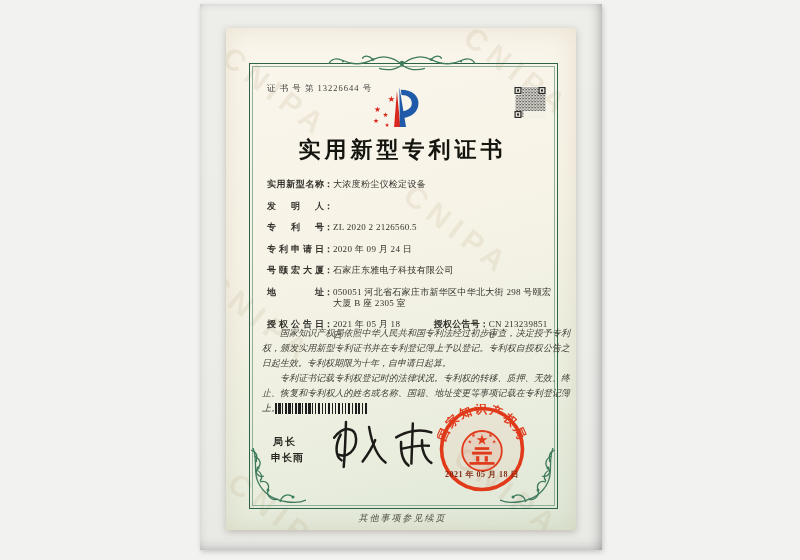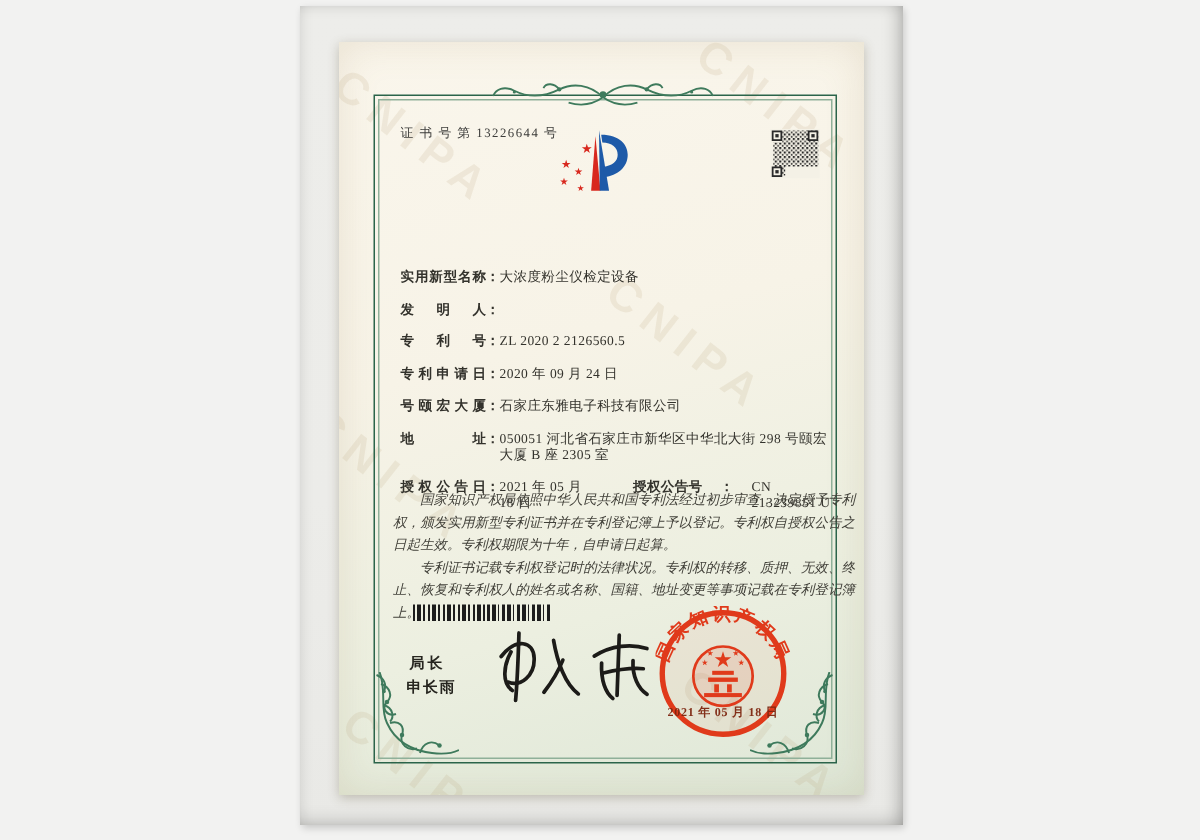--- a/index.html
+++ b/index.html
@@ -52,21 +52,21 @@
   }
   .fields{position:absolute;left:41px;top:151px;width:288px;font-size:9px;color:#33322c;}
   .frow{display:flex;align-items:flex-start;margin-bottom:10.5px;line-height:11px;}
   .flabel{
     display:inline-block;width:57px;flex:0 0 57px;
     text-align:justify;text-align-last:justify;font-weight:600;
   }
   .fcolon{flex:0 0 9px;font-weight:600;}
   .fvalue{flex:1;letter-spacing:0.3px;}
   .fgroup{display:flex;}
-  .fgroup + .fgroup{margin-left:24px;gap:12px;}
+  .fgroup + .fgroup{margin-left:24px;}
   .fgroup .flabel{width:46px;flex:0 0 46px;}
   .paragraphs{
     position:absolute;left:36px;top:298px;width:308px;
     font-size:9px;line-height:15px;color:#403f38;font-style:italic;
     text-align:justify;
   }
   .paragraphs p{margin:0;text-indent:2em;}
   .barcode{
     position:absolute;left:49px;top:375px;width:92px;height:11px;
     background:repeating-linear-gradient(90deg,
@@ -203,20 +203,21 @@
           <rect x="2.2" y="26.2" width="4.6" height="4.6"></rect>
         </g>
         <g fill="#2a2a2a">
           <rect x="3.4" y="3.4" width="2.2" height="2.2"></rect>
             <rect x="27.4" y="3.4" width="2.2" height="2.2"></rect>
           <rect x="3.4" y="27.4" width="2.2" height="2.2"></rect>
         </g>
       </svg>
     </div>
 
+    <div class="doc-title">实用新型专利证书</div>
 
     <div class="fields">
       <div class="frow">
         <span class="flabel">实用新型名称</span>
           <span class="fcolon">：</span>
         <span class="fvalue">大浓度粉尘仪检定设备</span>
       </div>
       <div class="frow">
         <span class="flabel">发明人</span>
           <span class="fcolon">：</span>
@@ -300,15 +301,16 @@
             <rect x="39" y="53" width="22" height="3.2"></rect>
             <rect x="43.5" y="58" width="3.5" height="6"></rect>
             <rect x="53" y="58" width="3.5" height="6"></rect>
             <rect x="36" y="64.5" width="28" height="3"></rect>
           </g>
         </g>
       </svg>
       <div class="seal-date">2021 年 05 月 18 日</div>
     </div>
 
+    <div class="footer-note">其他事项参见续页</div>
 
   </div>
 </div>
 
 </body></html>

